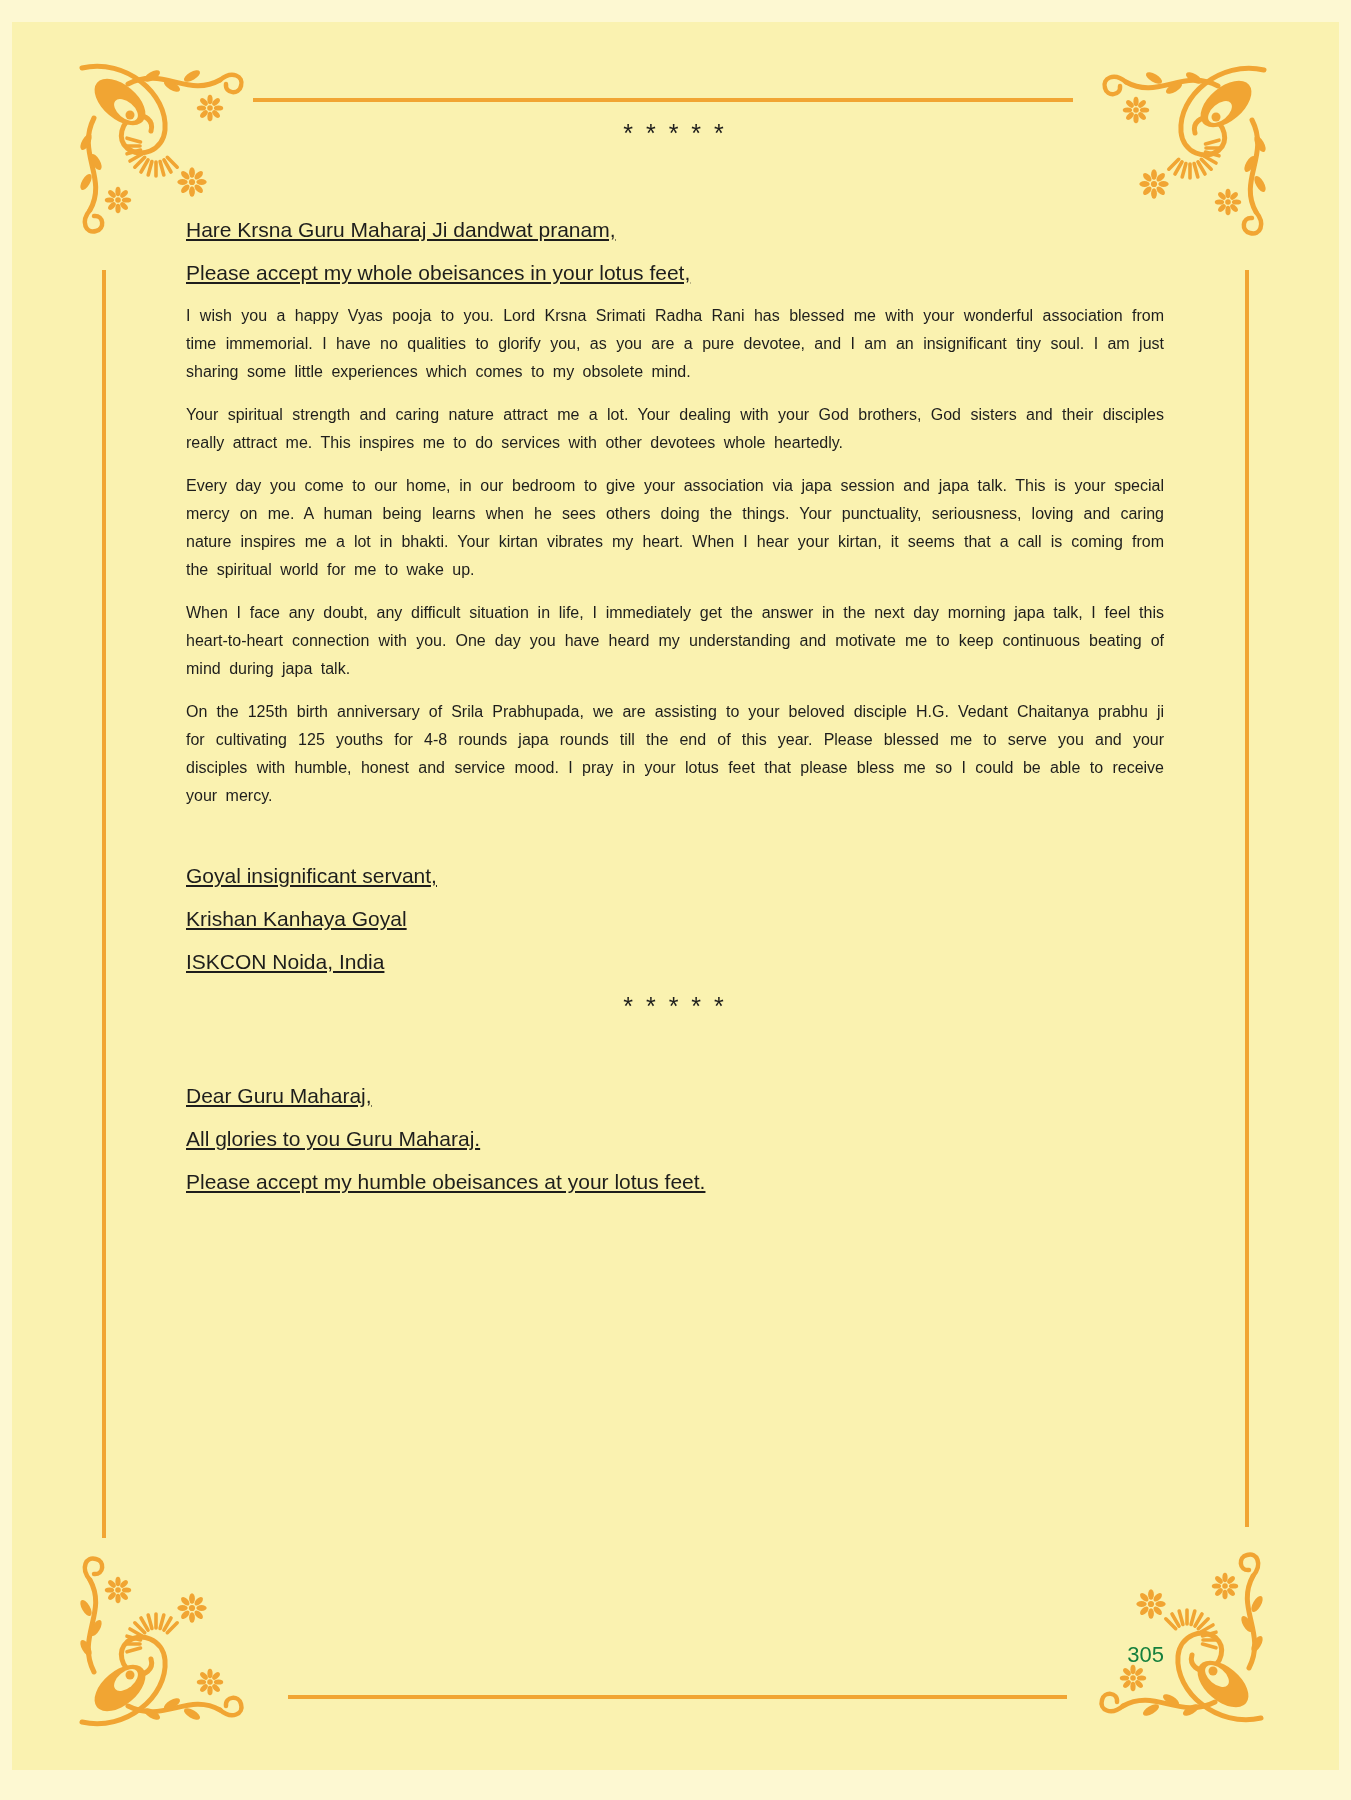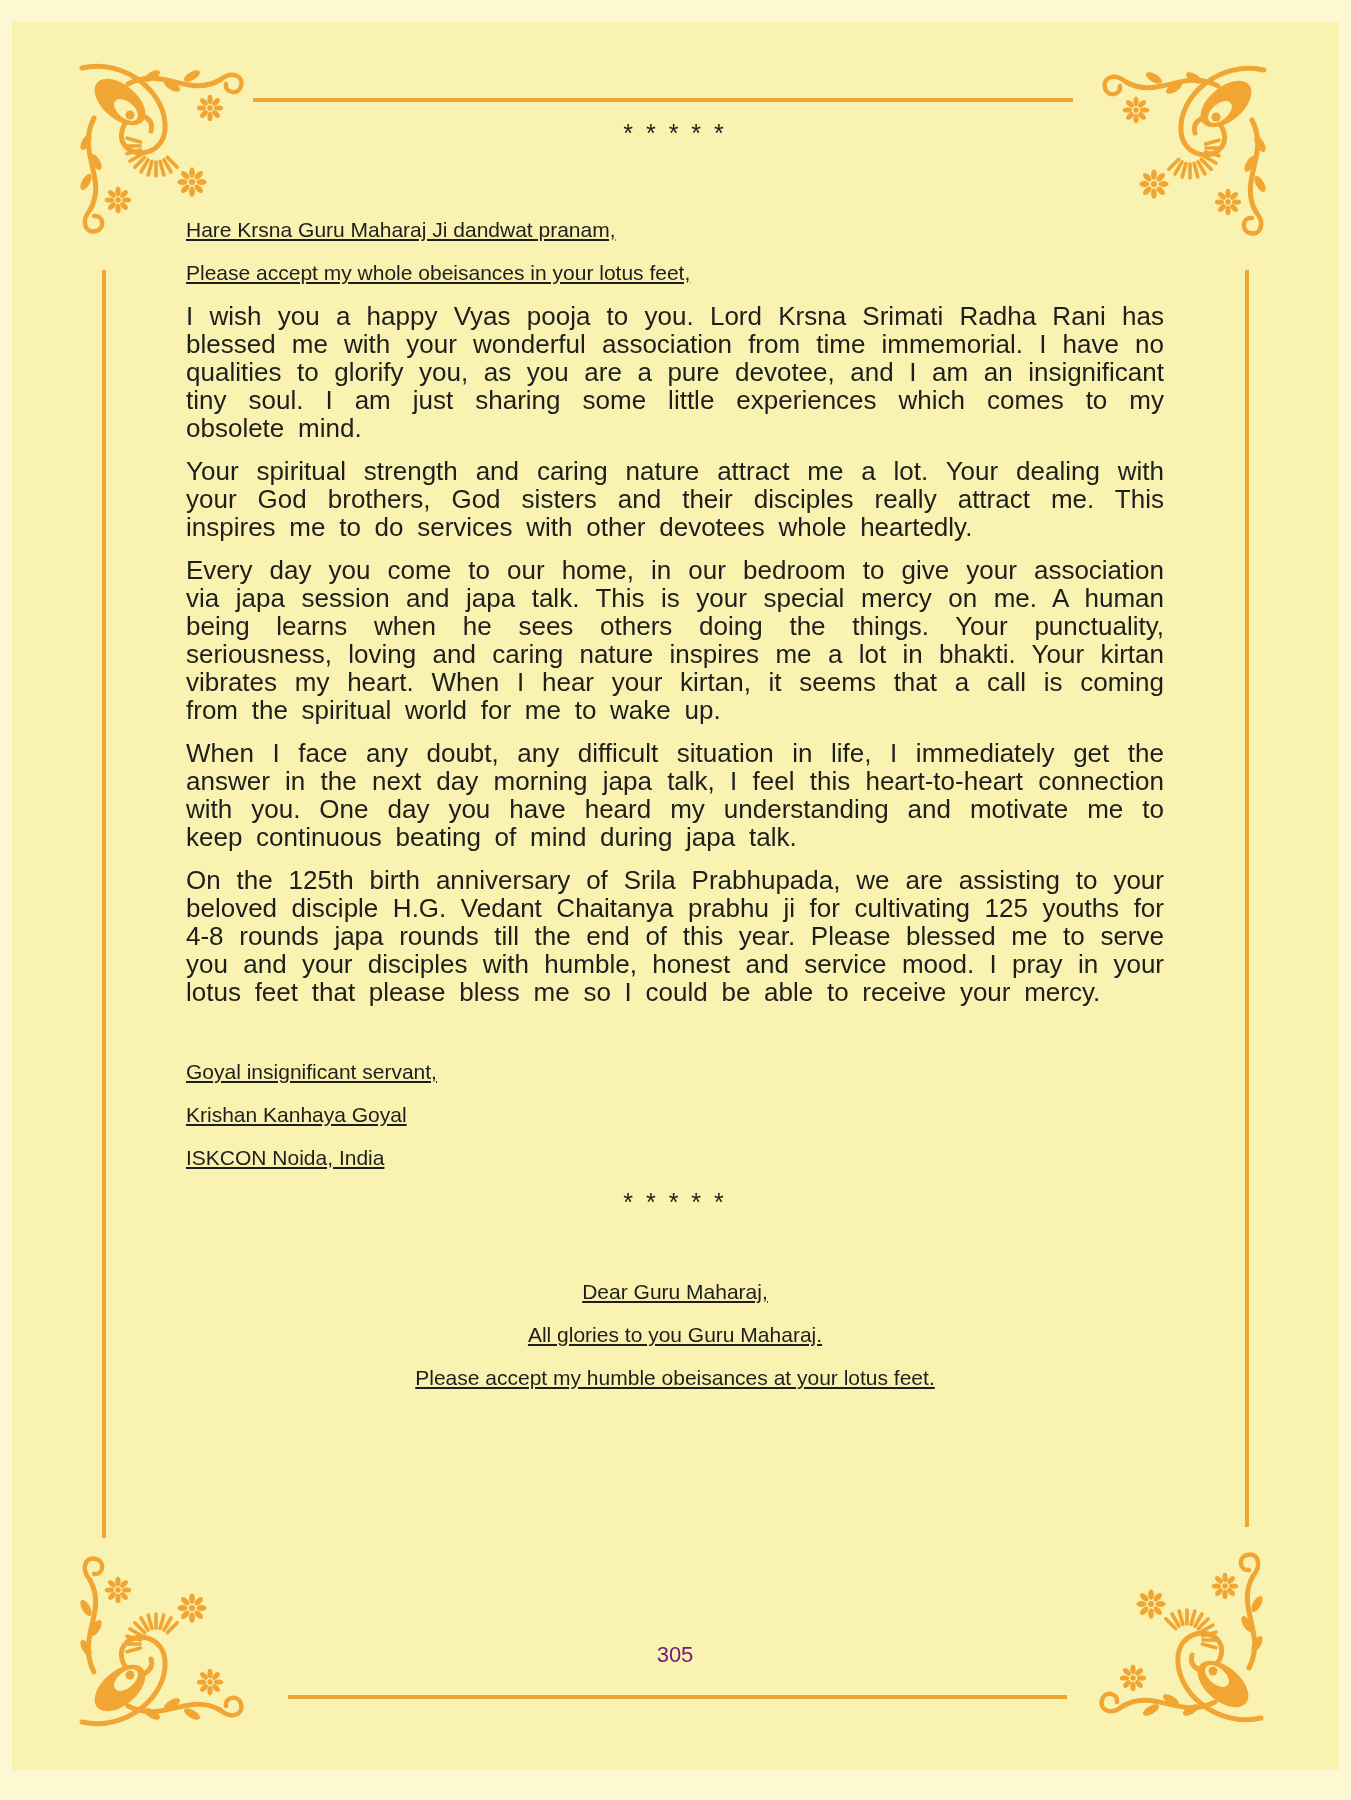--- a/index.html
+++ b/index.html
@@ -35,32 +35,32 @@
   }
   .sep{
     font-size:25px; line-height:30px;
     letter-spacing:3px;
     text-align:center;
     margin:0 0 68px 0;
   }
   .sep2{margin:0;}
   .line{font-size:21px;line-height:28px;margin:0 0 15px 0;text-decoration:underline;}
   .para{
-    font-size:26px;line-height:28px;margin:0 0 15px 0;
+    font-size:16px;line-height:28px;margin:0 0 15px 0;
     text-align:justify;
     word-spacing:0.25em;
   }
   .closing{margin-top:52px;}
-  .letter2{margin-top:61px;text-align:center;}
+  .letter2{margin-top:61px;}
   .page-number{
     position:absolute;
     left:186px; width:978px; top:1641px;
-    text-align:center;
+    text-align:right;
     font-size:22px; line-height:28px;
-    color:#701a75;
+    color:#15803d;
   }
   .defs-holder{position:absolute;width:0;height:0;overflow:hidden;}
 </style>
 </head>
 <body>
 
 <div class="canvas">
 
   <div class="page-bg"></div>
 

